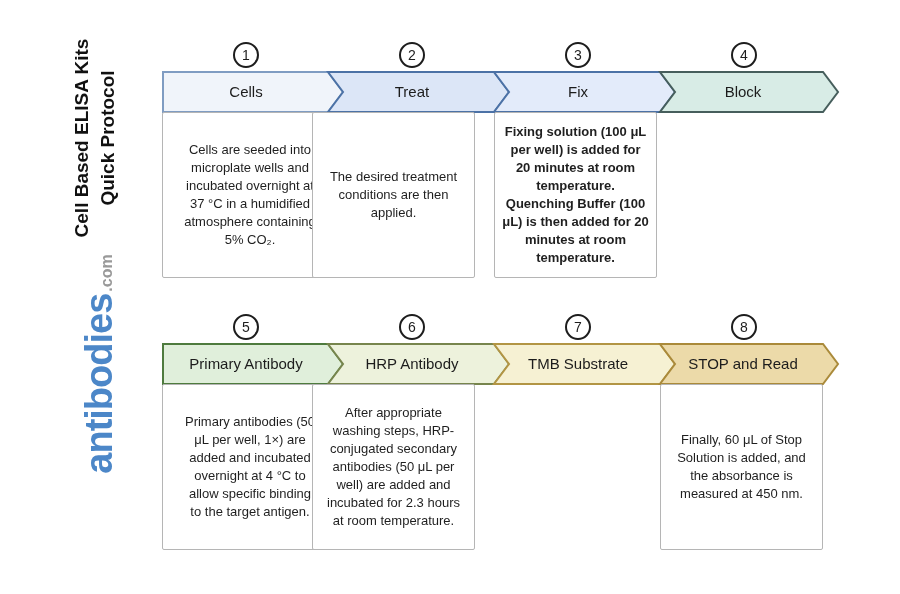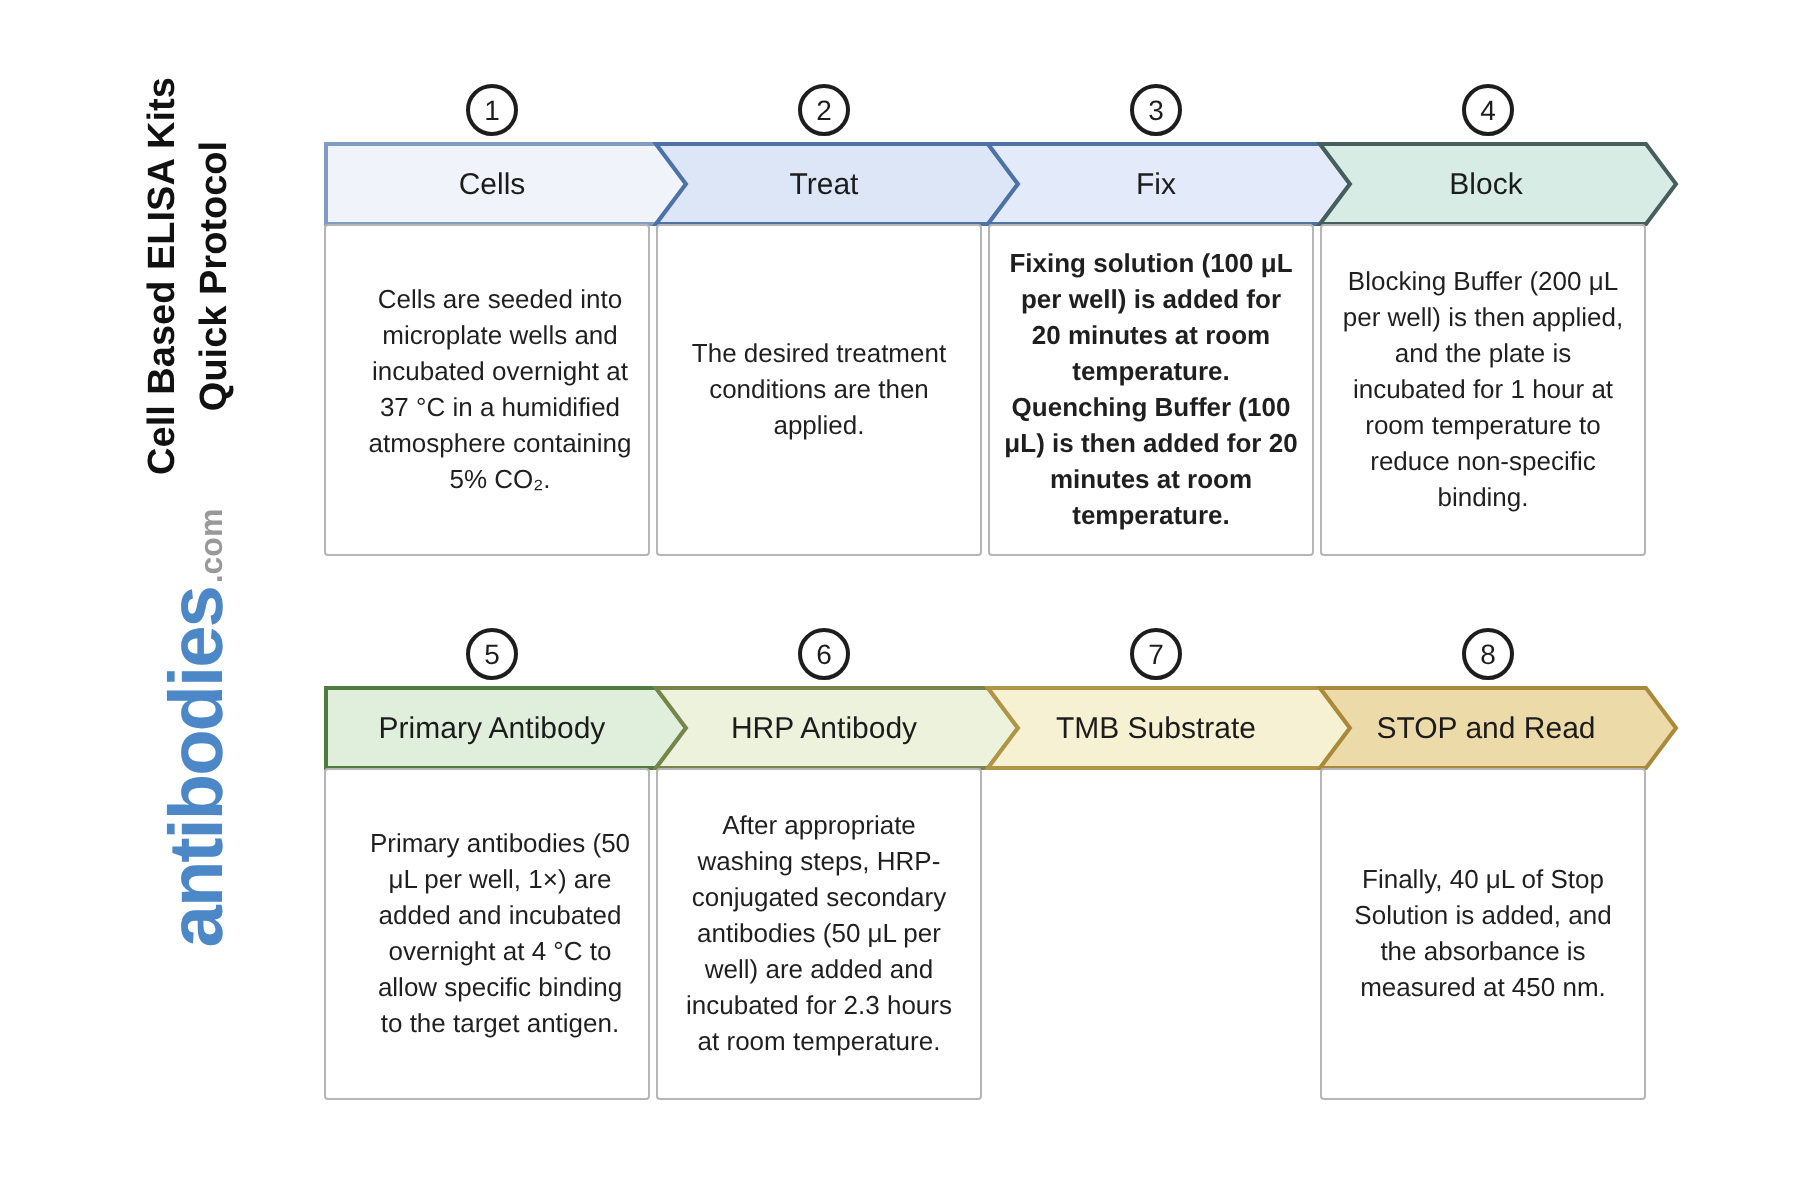--- a/index.html
+++ b/index.html
@@ -83,21 +83,21 @@
     position: absolute; top: 70px;
     width: 163px; height: 166px;
     box-sizing: border-box;
     background: #ffffff;
     border: 1.5px solid #b5b5b5;
     border-radius: 2px;
     display: flex; align-items: center; justify-content: center;
     padding: 8px 7px;
   }
   .db-0 { left: 0; padding-left: 20px; }
-  .db-1 { left: 166px; justify-content: center; }
+  .db-1 { left: 150px; justify-content: center; }
   .db-2 { left: 332px; font-weight: bold; }
   .db-3 { left: 498px; }
   .desc-box p {
     margin: 0;
     font-size: 13px;
     line-height: 1.38;
     text-align: center;
     color: #1f1f1f;
   }
 </style>
@@ -142,23 +142,20 @@
 
     <div class="desc-box db-0">
         <p>Cells are seeded into microplate wells and incubated overnight at 37 °C in a humidified atmosphere containing 5% CO₂.</p>
       </div>
     <div class="desc-box db-1">
         <p>The desired treatment conditions are then applied.</p>
       </div>
     <div class="desc-box db-2">
         <p>Fixing solution (100 μL per well) is added for 20 minutes at room temperature. Quenching Buffer (100 μL) is then added for 20 minutes at room temperature.</p>
       </div>
-    <div class="desc-box db-3">
-        <p>Blocking Buffer (200 μL per well) is then applied, and the plate is incubated for 1 hour at room temperature to reduce non-specific binding.</p>
-      </div>
   </div>
 
   <div class="row row-2">
     <div class="num-circle nc-0">
         <span>5</span>
       </div>
     <div class="num-circle nc-1">
         <span>6</span>
       </div>
     <div class="num-circle nc-2">
@@ -179,17 +176,17 @@
       <text class="arrow-label" x="581" y="27" text-anchor="middle">STOP and Read</text>
     </svg>
 
     <div class="desc-box db-0">
         <p>Primary antibodies (50 μL per well, 1×) are added and incubated overnight at 4 °C to allow specific binding to the target antigen.</p>
       </div>
     <div class="desc-box db-1">
         <p>After appropriate washing steps, HRP-conjugated secondary antibodies (50 μL per well) are added and incubated for 2.3 hours at room temperature.</p>
       </div>
     <div class="desc-box db-3">
-        <p>Finally, 40 μL of Stop Solution is added, and the absorbance is measured at 450 nm.</p>
+        <p>Finally, 60 μL of Stop Solution is added, and the absorbance is measured at 450 nm.</p>
       </div>
   </div>
 
 </div>
 
 </body></html>

